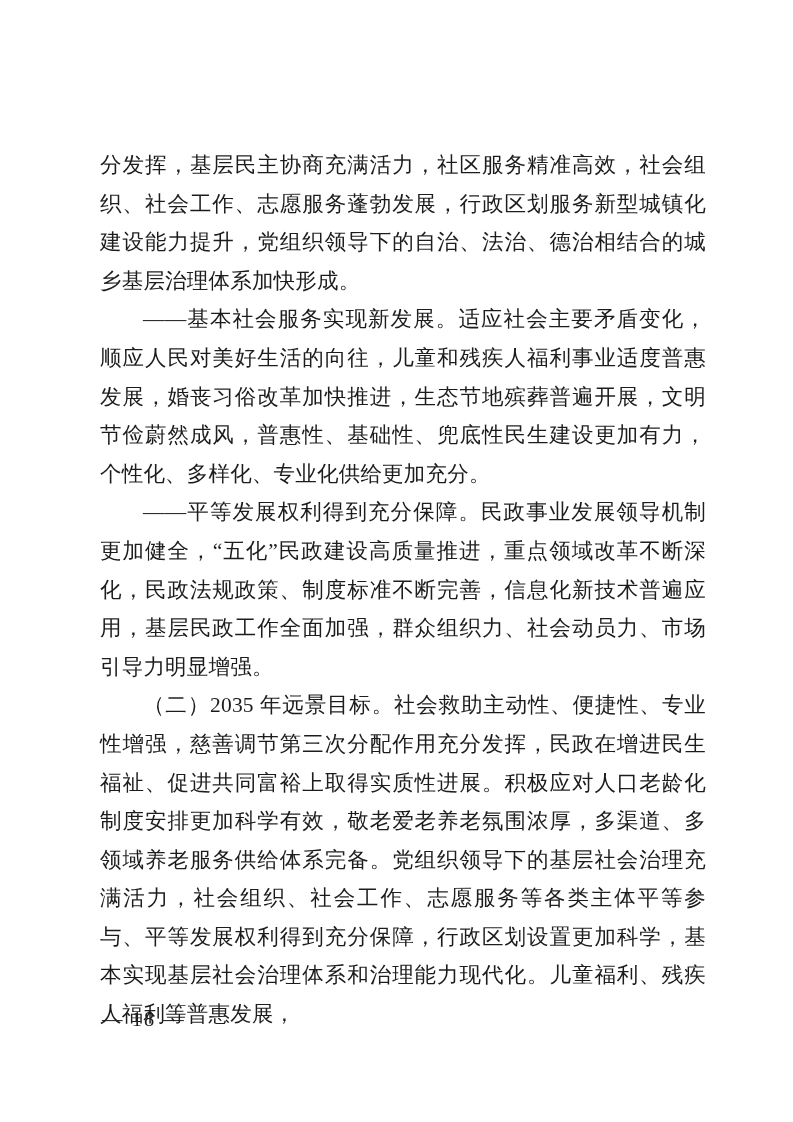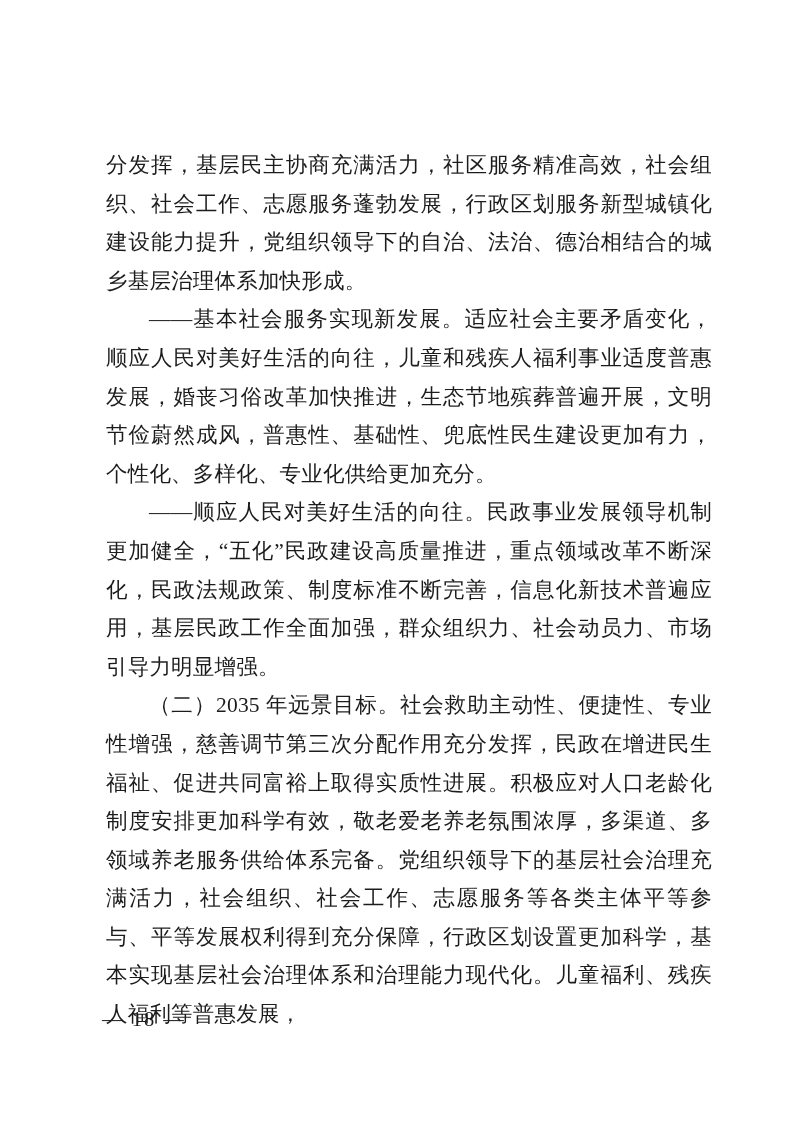--- a/index.html
+++ b/index.html
@@ -11,21 +11,21 @@
     position: relative;
     width: 793px;
     height: 1122px;
     background: #ffffff;
     overflow: hidden;
     font-family: "Liberation Serif", "DejaVu Serif", serif;
     color: #1c1c1c;
   }
   .body-text {
     position: absolute;
-    left: 106px;
+    left: 100px;
     top: 146px;
     width: 606px;
     font-size: 21.5px;
     line-height: 38.6px;
     text-align: justify;
     text-justify: inter-ideograph;
     letter-spacing: 0.2px;
   }
   .para {
     margin: 0;
@@ -50,17 +50,17 @@
     letter-spacing: 2px;
   }
 </style>
 </head>
 <body>
 
 <div class="page">
   <div class="body-text">
       <p class="para"><span class="run">分发挥，基层民主协商充满活力，社区服务精准高效，社会组织、社会工作、志愿服务蓬勃发展，行政区划服务新型城镇化建设能力提升，党组织领导下的自治、法治、德治相结合的城乡基层治理体系加快形成。</span></p>
       <p class="para indent"><span class="run bold">——基本社会服务实现新发展。</span><span class="run">适应社会主要矛盾变化，顺应人民对美好生活的向往，儿童和残疾人福利事业适度普惠发展，婚丧习俗改革加快推进，生态节地殡葬普遍开展，文明节俭蔚然成风，普惠性、基础性、兜底性民生建设更加有力，个性化、多样化、专业化供给更加充分。</span></p>
-      <p class="para indent"><span class="run bold">——顺应人民对美好生活的向往。</span><span class="run">民政事业发展领导机制更加健全，“五化”民政建设高质量推进，重点领域改革不断深化，民政法规政策、制度标准不断完善，信息化新技术普遍应用，基层民政工作全面加强，群众组织力、社会动员力、市场引导力明显增强。</span></p>
+      <p class="para indent"><span class="run bold">——平等发展权利得到充分保障。</span><span class="run">民政事业发展领导机制更加健全，“五化”民政建设高质量推进，重点领域改革不断深化，民政法规政策、制度标准不断完善，信息化新技术普遍应用，基层民政工作全面加强，群众组织力、社会动员力、市场引导力明显增强。</span></p>
       <p class="para indent"><span class="run bold">（二）2035 年远景目标。</span><span class="run">社会救助主动性、便捷性、专业性增强，慈善调节第三次分配作用充分发挥，民政在增进民生福祉、促进共同富裕上取得实质性进展。积极应对人口老龄化制度安排更加科学有效，敬老爱老养老氛围浓厚，多渠道、多领域养老服务供给体系完备。党组织领导下的基层社会治理充满活力，社会组织、社会工作、志愿服务等各类主体平等参与、平等发展权利得到充分保障，行政区划设置更加科学，基本实现基层社会治理体系和治理能力现代化。儿童福利、残疾人福利等普惠发展，</span></p>
     </div>
   <div class="page-number">— 18 —</div>
 </div>
 
 </body></html>

